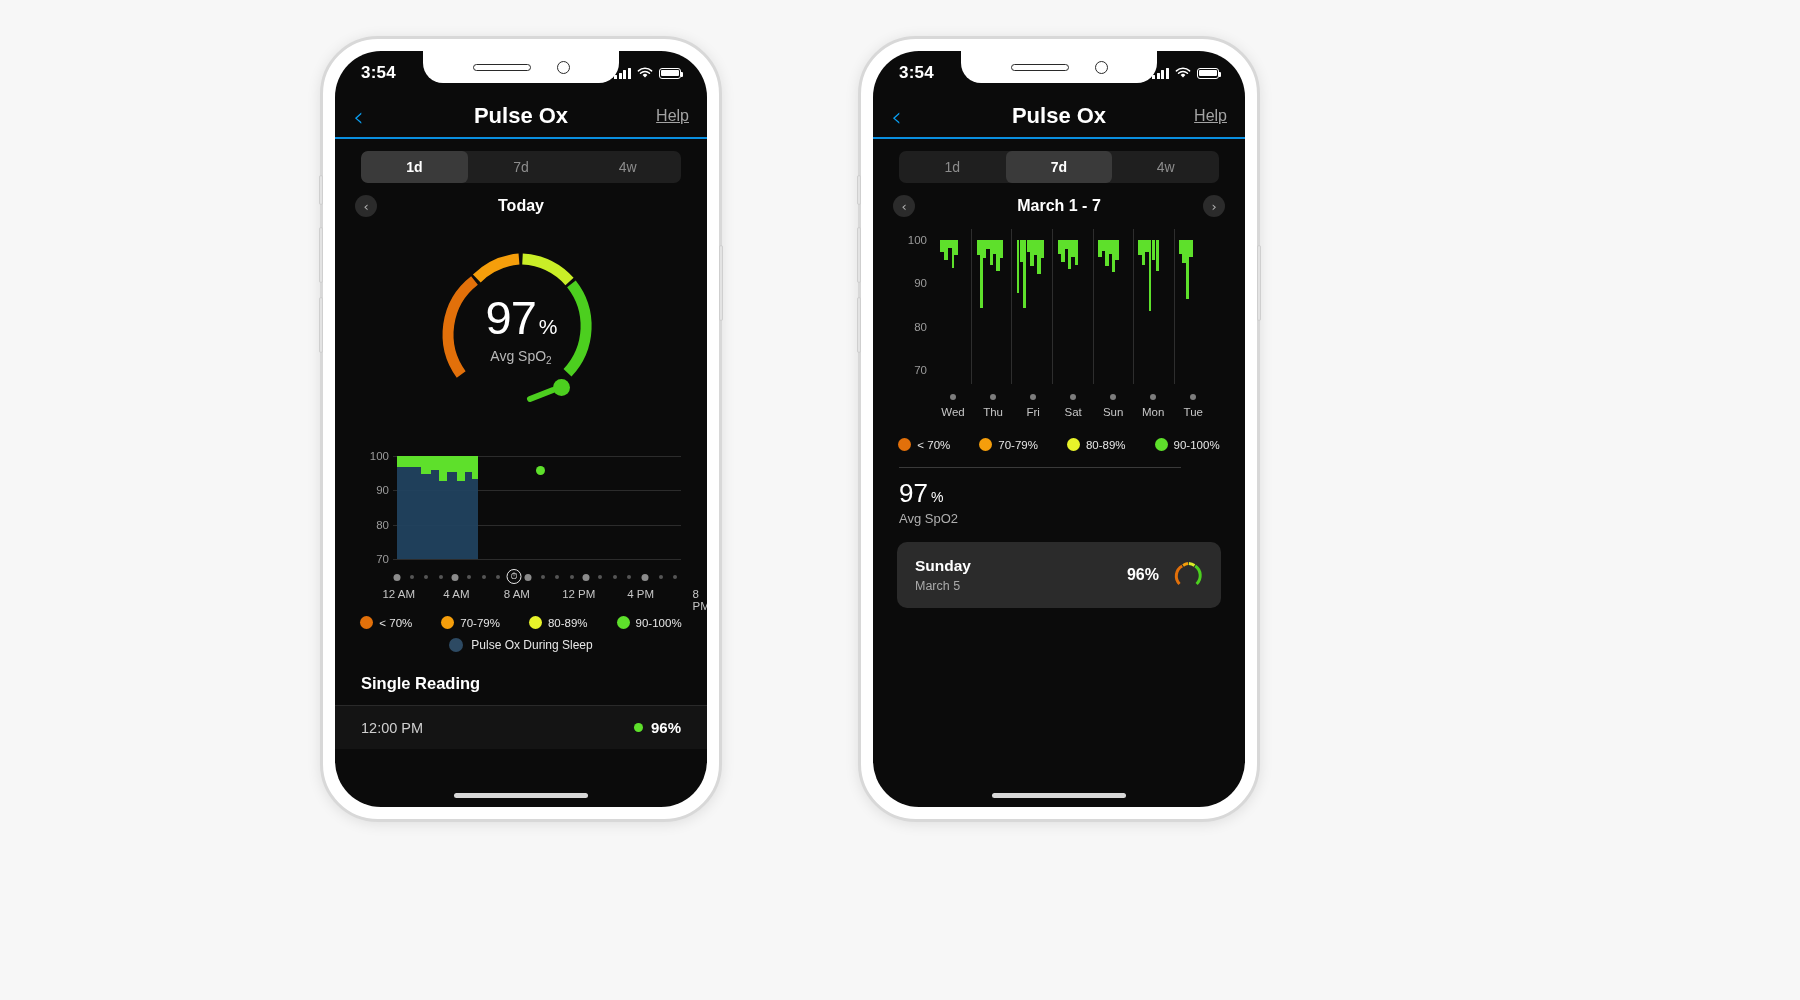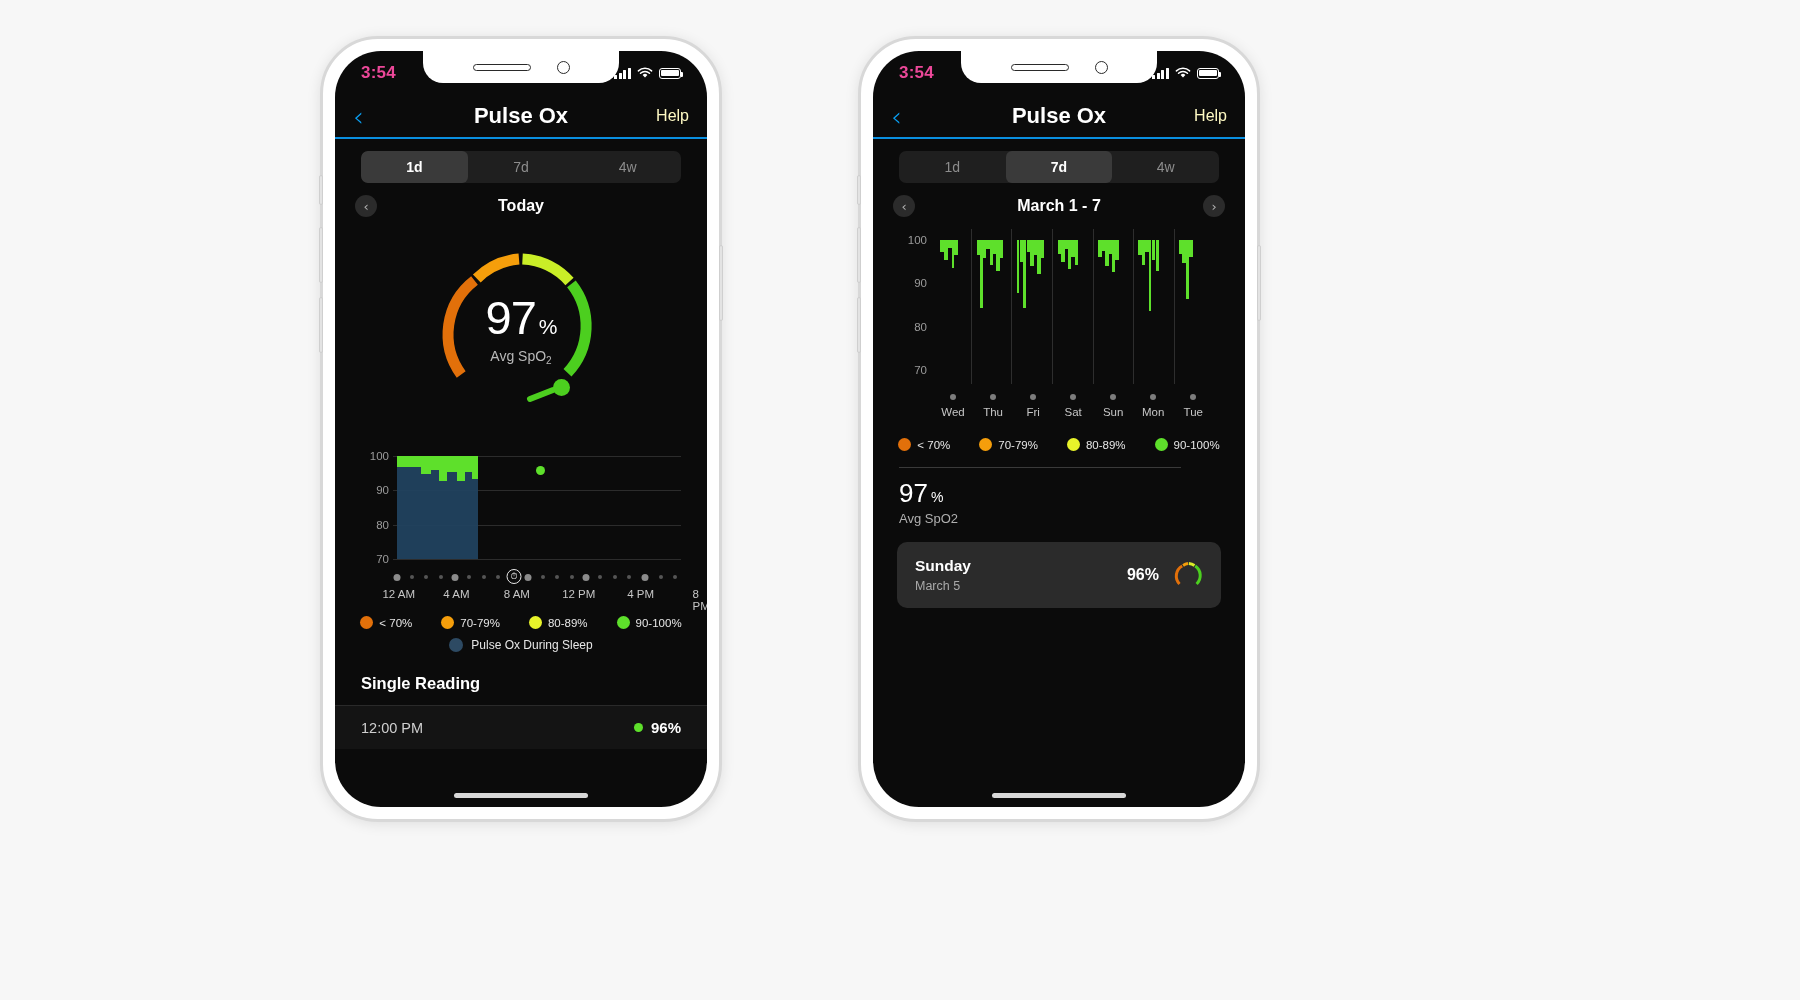--- a/index.html
+++ b/index.html
@@ -65,21 +65,21 @@
     border: 1.6px solid #2a2a2a; background: #fff;
   }
 
   
   .statusbar {
     position: relative; z-index: 20;
     height: 44px;
     display: flex; align-items: center;
     justify-content: space-between;
     padding: 0 26px 0 26px;
-    color: #ec4899;
+    color: #ffffff;
   }
   .status-time { font-size: 17px; font-weight: 700; letter-spacing: .2px; }
   .status-right { display: flex; align-items: center; gap: 6px; }
   .bars { display: flex; align-items: flex-end; gap: 1.6px; height: 11px; }
   .bars i { display: block; width: 3px; background: #fff; border-radius: .5px; }
   .bars i:nth-child(1){ height: 4px; }
   .bars i:nth-child(2){ height: 6px; }
   .bars i:nth-child(3){ height: 8.5px; }
   .bars i:nth-child(4){ height: 11px; }
   .battery {
@@ -104,21 +104,21 @@
     color: #0a9ef0; font-size: 27px; font-weight: 300;
     line-height: 1; width: 30px;
     font-family: "DejaVu Sans", sans-serif;
   }
   .nav-title {
     position: absolute; left: 0; right: 0; text-align: center;
     color: #fff; font-size: 22px; font-weight: 700;
     pointer-events: none;
   }
   .nav-help {
-    margin-left: auto; color: #fef9c3; font-size: 16px; font-weight: 400;
+    margin-left: auto; color: #a3a3a3; font-size: 16px; font-weight: 400; text-decoration: underline;
   }
 
   
   .seg-wrap { padding: 12px 26px 0 26px; }
   .segment {
     display: flex;
     background: #1f1f1f;
     border-radius: 7px;
     overflow: hidden;
     height: 32px;

